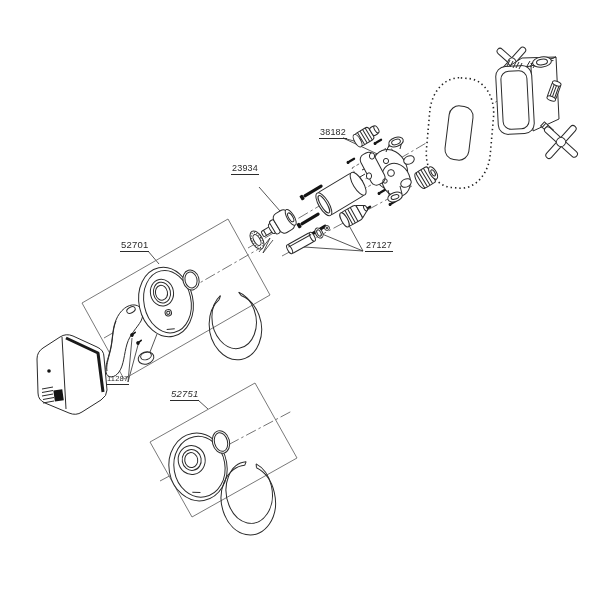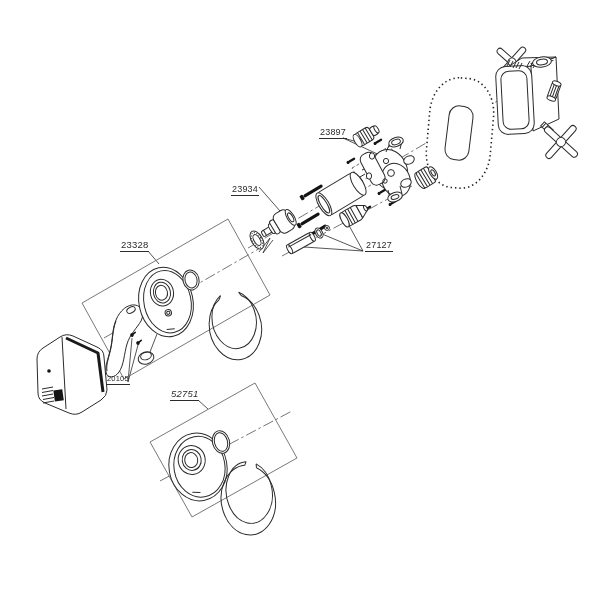--- a/index.html
+++ b/index.html
@@ -302,20 +302,20 @@
              L107,390 Q107,396 101,400 L82,412 Q76,416 69,413 L45,403 Q38,400 38,393 Z" class="fw" stroke-width="1.1"></path>
     <path d="M62,337 L66,409" class="ln" stroke-width=".8"></path>
     <path d="M66,338 L98,353 L103,392" fill="none" stroke="#1a1a1a" stroke-width="3" stroke-linejoin="round"></path>
     <circle cx="49" cy="371" r="1.8" class="blk"></circle>
     <path d="M42,389 l11,-2 M42,392.5 l11,-2 M42,396 l11,-2 M43,399.5 l11,-2 M43,403 l11,-2" class="ln" stroke-width=".8"></path>
     <rect x="54" y="390" width="9" height="11" transform="rotate(-8 58 395)" class="blk"></rect>
   </g>
 
 </svg>
 
-  <div class="part-label" style="left:319px;top:128px;">23897</div>
-  <div class="part-label" style="left:231px;top:185px;">23934</div>
+  <div class="part-label" style="left:319px;top:128px;">38182</div>
+  <div class="part-label" style="left:231px;top:164px;">23934</div>
   <div class="part-label" style="left:365px;top:241px;">27127</div>
-  <div class="part-label big" style="left:120px;top:240px;">23328</div>
-  <div class="part-label small" style="left:106px;top:375px;">20105</div>
+  <div class="part-label big" style="left:120px;top:240px;">52701</div>
+  <div class="part-label small" style="left:106px;top:375px;">11287</div>
   <div class="part-label big" style="left:170px;top:389px;font-style:italic;">52751</div>
 
 </div>
 
 </body></html>

